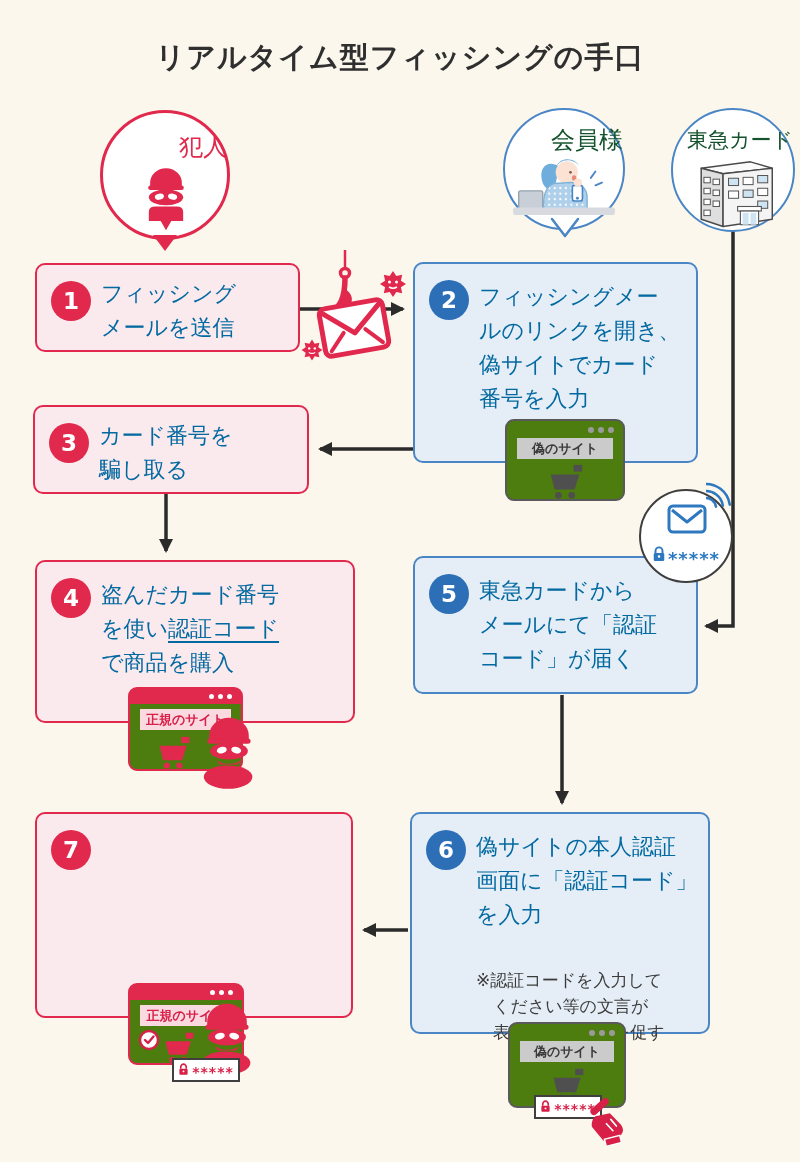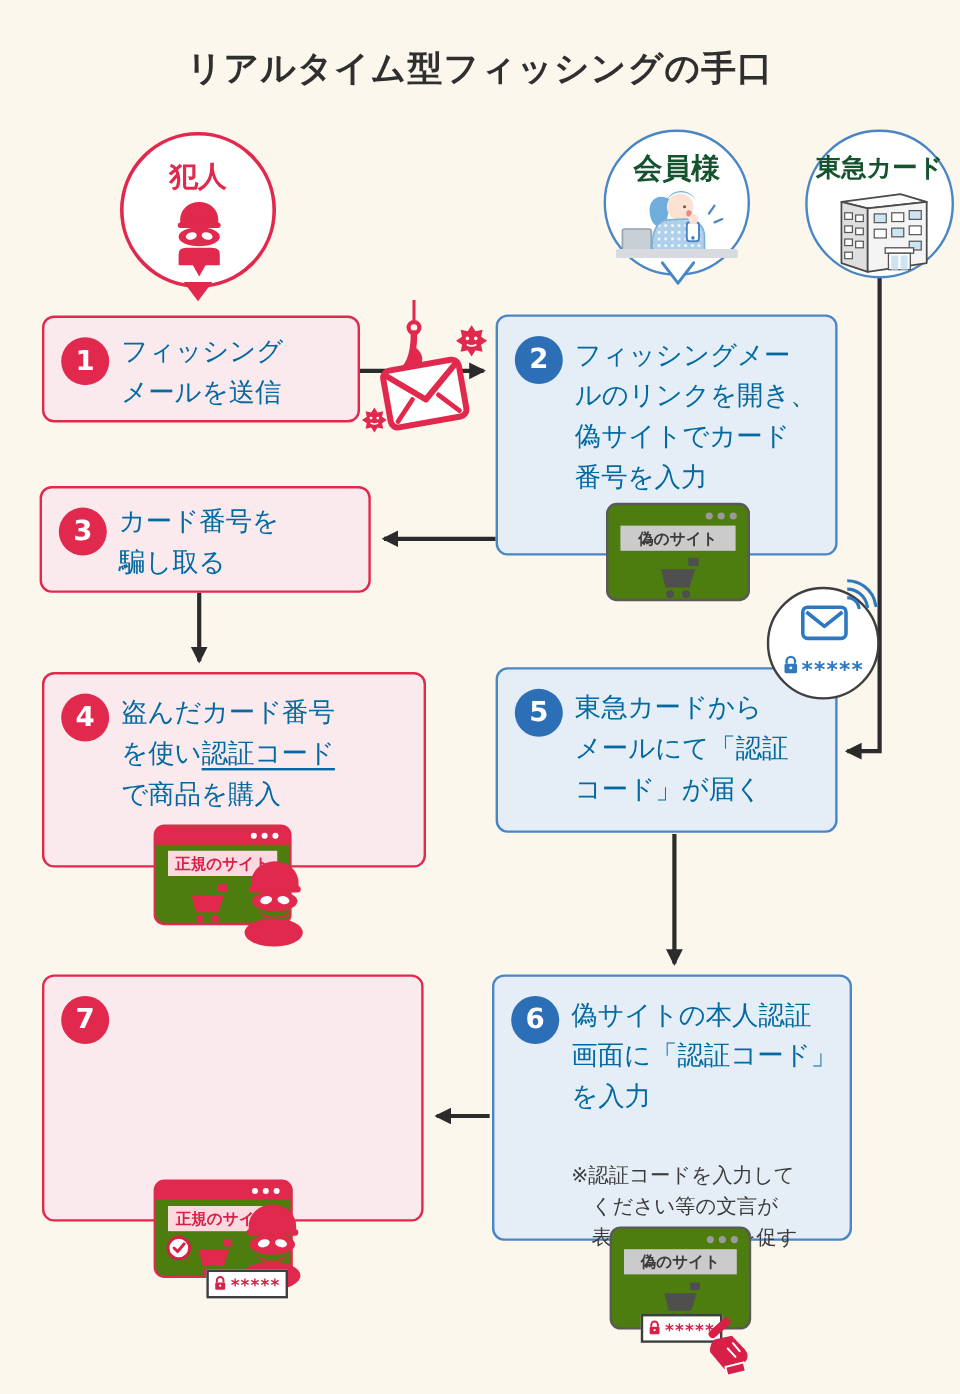--- a/index.html
+++ b/index.html
@@ -8,21 +8,21 @@
   #stage { position:relative; width:800px; height:1162px; background:#FCF7EC; overflow:hidden; margin:0 auto; }
 
   
   .title { position:absolute; top:38px; left:0; width:800px; text-align:center;
            font-size:29px; font-weight:700; color:#2F2F2F; letter-spacing:1px; }
 
   
   .bubble { position:absolute; border-radius:50%; background:#FFFFFF; }
   .bubble.red  { border:3px solid #E1284D; }
   .bubble.blue { border:2.5px solid #4A86C5; }
-  .bubble-label { position:absolute; width:100%; text-align:center; font-weight:700; }
+  .bubble-label { position:absolute; width:100%; text-align:right; font-weight:400; }
   .bubble-label.red  { color:#E1284D; }
   .bubble-label.blue { color:#14532d; }
   .tail { position:absolute; width:0; height:0; }
 
   
   #connectors { position:absolute; left:0; top:0; z-index:1; }
 
   
   .box { position:absolute; border-radius:10px; z-index:2; }
   .box.red  { background:#FAE9ED; border:2.5px solid #E1284D; }

